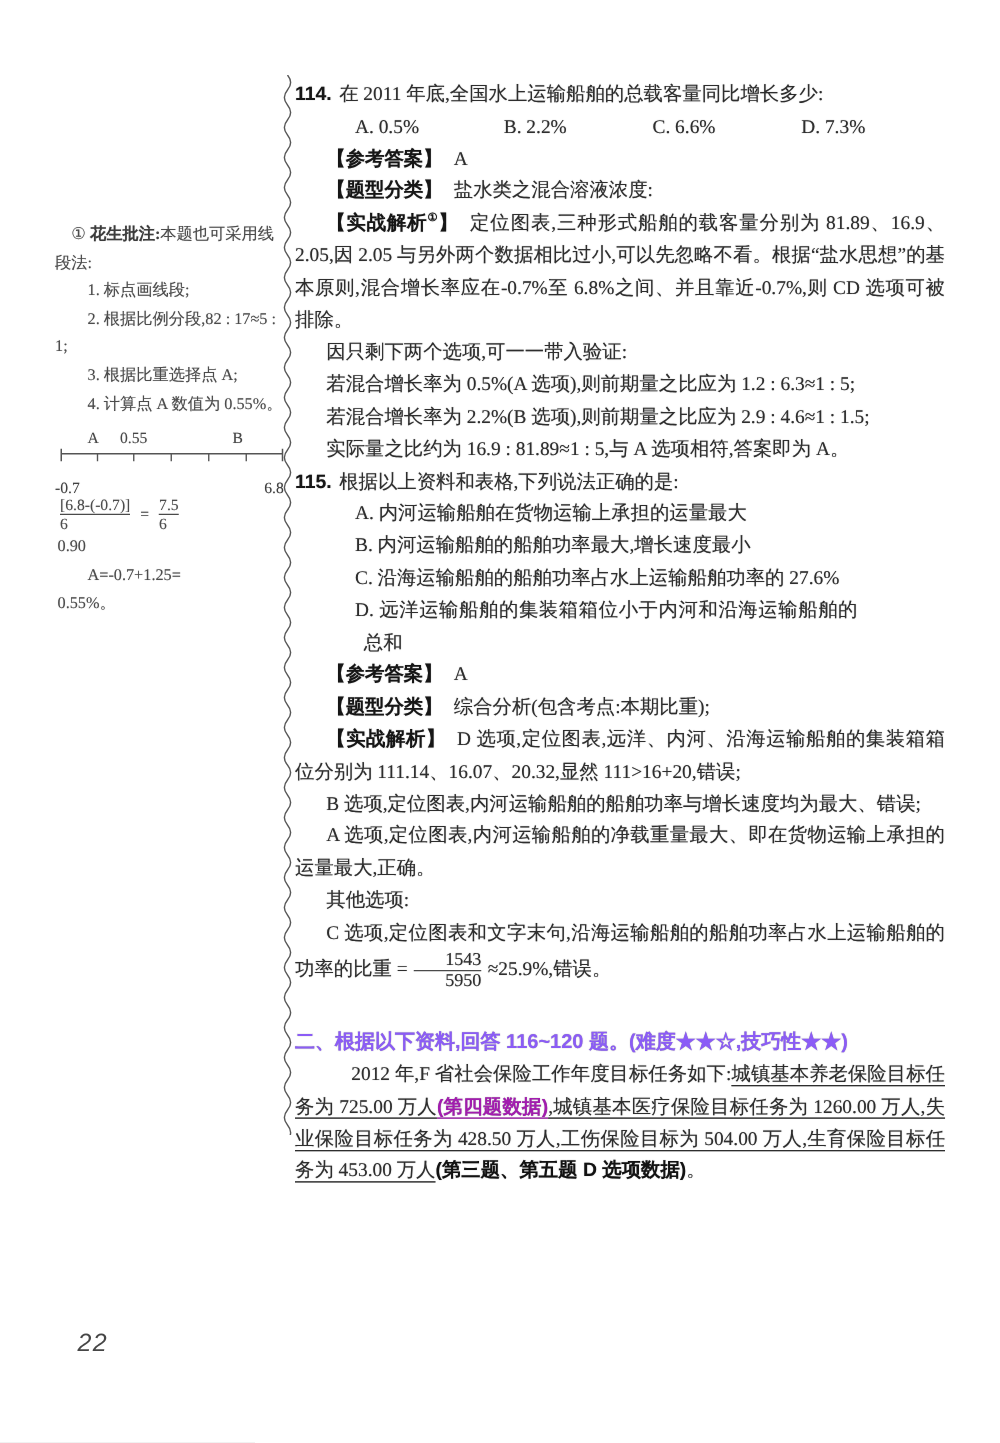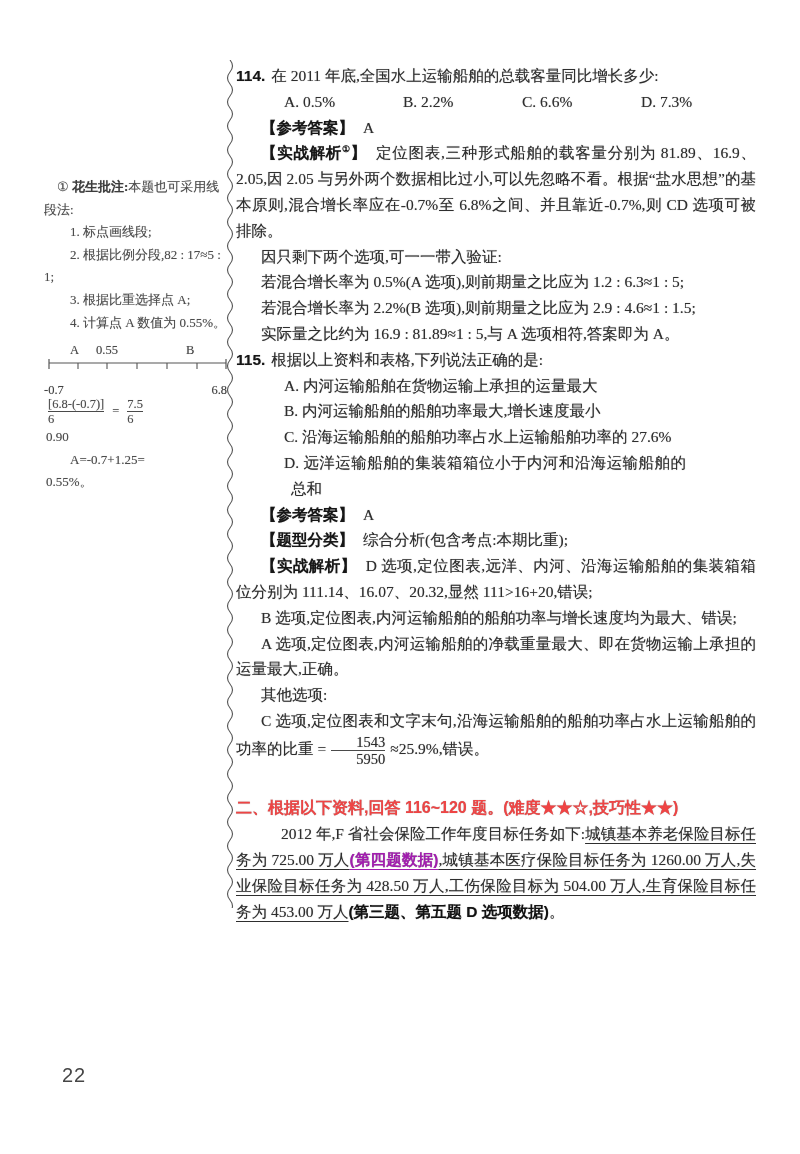--- a/index.html
+++ b/index.html
@@ -17,21 +17,21 @@
   .ind{text-indent:25px;}
   .opt-row{padding-left:48px;}
   .opt-row .opt114{display:inline-block;width:119px;}
   .opt-row .opt114:last-child{width:auto;}
   .opt{padding-left:55px;text-indent:-7px;}
   .opt-d{max-width:450px;}
   .frac{display:inline-flex;flex-direction:column;vertical-align:middle;text-align:left;
         line-height:1.12;font-size:14.5px;margin:0 5px;}
   .frac .den{border-top:1.2px solid #4a4a4a;}
   .sec-heading{font-family:"Liberation Sans",sans-serif;font-weight:700;font-size:16px;
-               color:#ef4444;margin-top:27px;line-height:27px;}
+               color:#8b5cf6;margin-top:27px;line-height:27px;}
   .sec-para{text-indent:45px;}
   .u{text-decoration:underline;text-underline-offset:4px;text-decoration-thickness:1px;}
   .b{font-family:"Liberation Sans",sans-serif;font-weight:700;color:#121212;}
   .bu{font-family:"Liberation Sans",sans-serif;font-weight:700;color:#a21caf;
       text-decoration:underline;text-underline-offset:4px;}
   
   .margin-col{position:absolute;left:44px;top:176px;width:187px;font-size:13px;line-height:22.6px;
               color:#4c4c4c;text-shadow:0 0 0.7px rgba(80,80,80,.45);}
   .m-title{text-indent:13px;}
   .m-bold{font-weight:700;color:#3c3c3c;}
@@ -44,21 +44,21 @@
   .dia-bottom{position:relative;height:17px;font-size:12.5px;color:#404040;}
   .dia-bottom .end-l{position:absolute;left:0;}
   .dia-bottom .end-r{position:absolute;right:4px;}
   .m-grid{letter-spacing:9px;text-indent:14px;margin-top:4px;}
   .m-frac-row{display:flex;align-items:center;gap:6px;padding-left:2px;margin-top:2px;font-size:12.5px;}
   .m-frac-row .frac{font-size:12.5px;margin:0 2px;}
   .m-line{padding-left:2px;}
   .m-line-ind{padding-left:26px;}
   
   .page-num{position:absolute;left:62px;top:1064px;font-size:20px;color:#464646;
-            font-family:"Liberation Sans",sans-serif;letter-spacing:1px;}
+            font-family:"Liberation Sans",sans-serif;letter-spacing:1px;font-style:italic;}
   .wavy{position:absolute;left:224px;top:60px;}
   sup.note-ref{font-size:9px;vertical-align:super;line-height:0;}
 </style>
 </head>
 <body>
 
 <div class="page">
 
   <svg class="wavy" width="12" height="848">
     <path d="M6 0 Q11 6 6 12 Q1 18 6 24 Q11 30 6 36 Q1 42 6 48 Q11 54 6 60 Q1 66 6 72 Q11 78 6 84 Q1 90 6 96 Q11 102 6 108 Q1 114 6 120 Q11 126 6 132 Q1 138 6 144 Q11 150 6 156 Q1 162 6 168 Q11 174 6 180 Q1 186 6 192 Q11 198 6 204 Q1 210 6 216 Q11 222 6 228 Q1 234 6 240 Q11 246 6 252 Q1 258 6 264 Q11 270 6 276 Q1 282 6 288 Q11 294 6 300 Q1 306 6 312 Q11 318 6 324 Q1 330 6 336 Q11 342 6 348 Q1 354 6 360 Q11 366 6 372 Q1 378 6 384 Q11 390 6 396 Q1 402 6 408 Q11 414 6 420 Q1 426 6 432 Q11 438 6 444 Q1 450 6 456 Q11 462 6 468 Q1 474 6 480 Q11 486 6 492 Q1 498 6 504 Q11 510 6 516 Q1 522 6 528 Q11 534 6 540 Q1 546 6 552 Q11 558 6 564 Q1 570 6 576 Q11 582 6 588 Q1 594 6 600 Q11 606 6 612 Q1 618 6 624 Q11 630 6 636 Q1 642 6 648 Q11 654 6 660 Q1 666 6 672 Q11 678 6 684 Q1 690 6 696 Q11 702 6 708 Q1 714 6 720 Q11 726 6 732 Q1 738 6 744 Q11 750 6 756 Q1 762 6 768 Q11 774 6 780 Q1 786 6 792 Q11 798 6 804 Q1 810 6 816 Q11 822 6 828 Q1 834 6 840 Q11 846 6 852 Q1 858 6 864" fill="none" stroke="#3a3a3a" stroke-width="1.1" opacity="0.85"></path>
@@ -109,20 +109,21 @@
     <p class="m-line">0.55%。</p>
   </div>
 
   <div class="main-col">
 
     <p><span class="qnum">114.</span><span>在 2011 年底,全国水上运输船舶的总载客量同比增长多少:</span></p>
     <p class="opt-row">
       <span class="opt114">A. 0.5%</span><span class="opt114">B. 2.2%</span><span class="opt114">C. 6.6%</span><span class="opt114">D. 7.3%</span>
     </p>
     <p class="label-line"><span class="tag">【参考答案】</span><span class="after-tag">A</span></p>
+    <p class="label-line"><span class="tag">【题型分类】</span><span class="after-tag">盐水类之混合溶液浓度:</span></p>
     <p class="ind"><span class="tag"><span>【实战解析</span><sup class="note-ref">①</sup><span>】</span></span><span class="after-tag">定位图表,三种形式船舶的载客量分别为 81.89、16.9、2.05,因 2.05 与另外两个数据相比过小,可以先忽略不看。根据“盐水思想”的基本原则,混合增长率应在-0.7%至 6.8%之间、并且靠近-0.7%,则 CD 选项可被排除。</span></p>
     <p class="ind">因只剩下两个选项,可一一带入验证:</p>
     <p class="ind">若混合增长率为 0.5%(A 选项),则前期量之比应为 1.2 : 6.3≈1 : 5;</p>
     <p class="ind">若混合增长率为 2.2%(B 选项),则前期量之比应为 2.9 : 4.6≈1 : 1.5;</p>
     <p class="ind">实际量之比约为 16.9 : 81.89≈1 : 5,与 A 选项相符,答案即为 A。</p>
 
     <p><span class="qnum">115.</span><span>根据以上资料和表格,下列说法正确的是:</span></p>
     <p class="opt">A. 内河运输船舶在货物运输上承担的运量最大</p>
     <p class="opt">B. 内河运输船舶的船舶功率最大,增长速度最小</p>
     <p class="opt">C. 沿海运输船舶的船舶功率占水上运输船舶功率的 27.6%</p>

